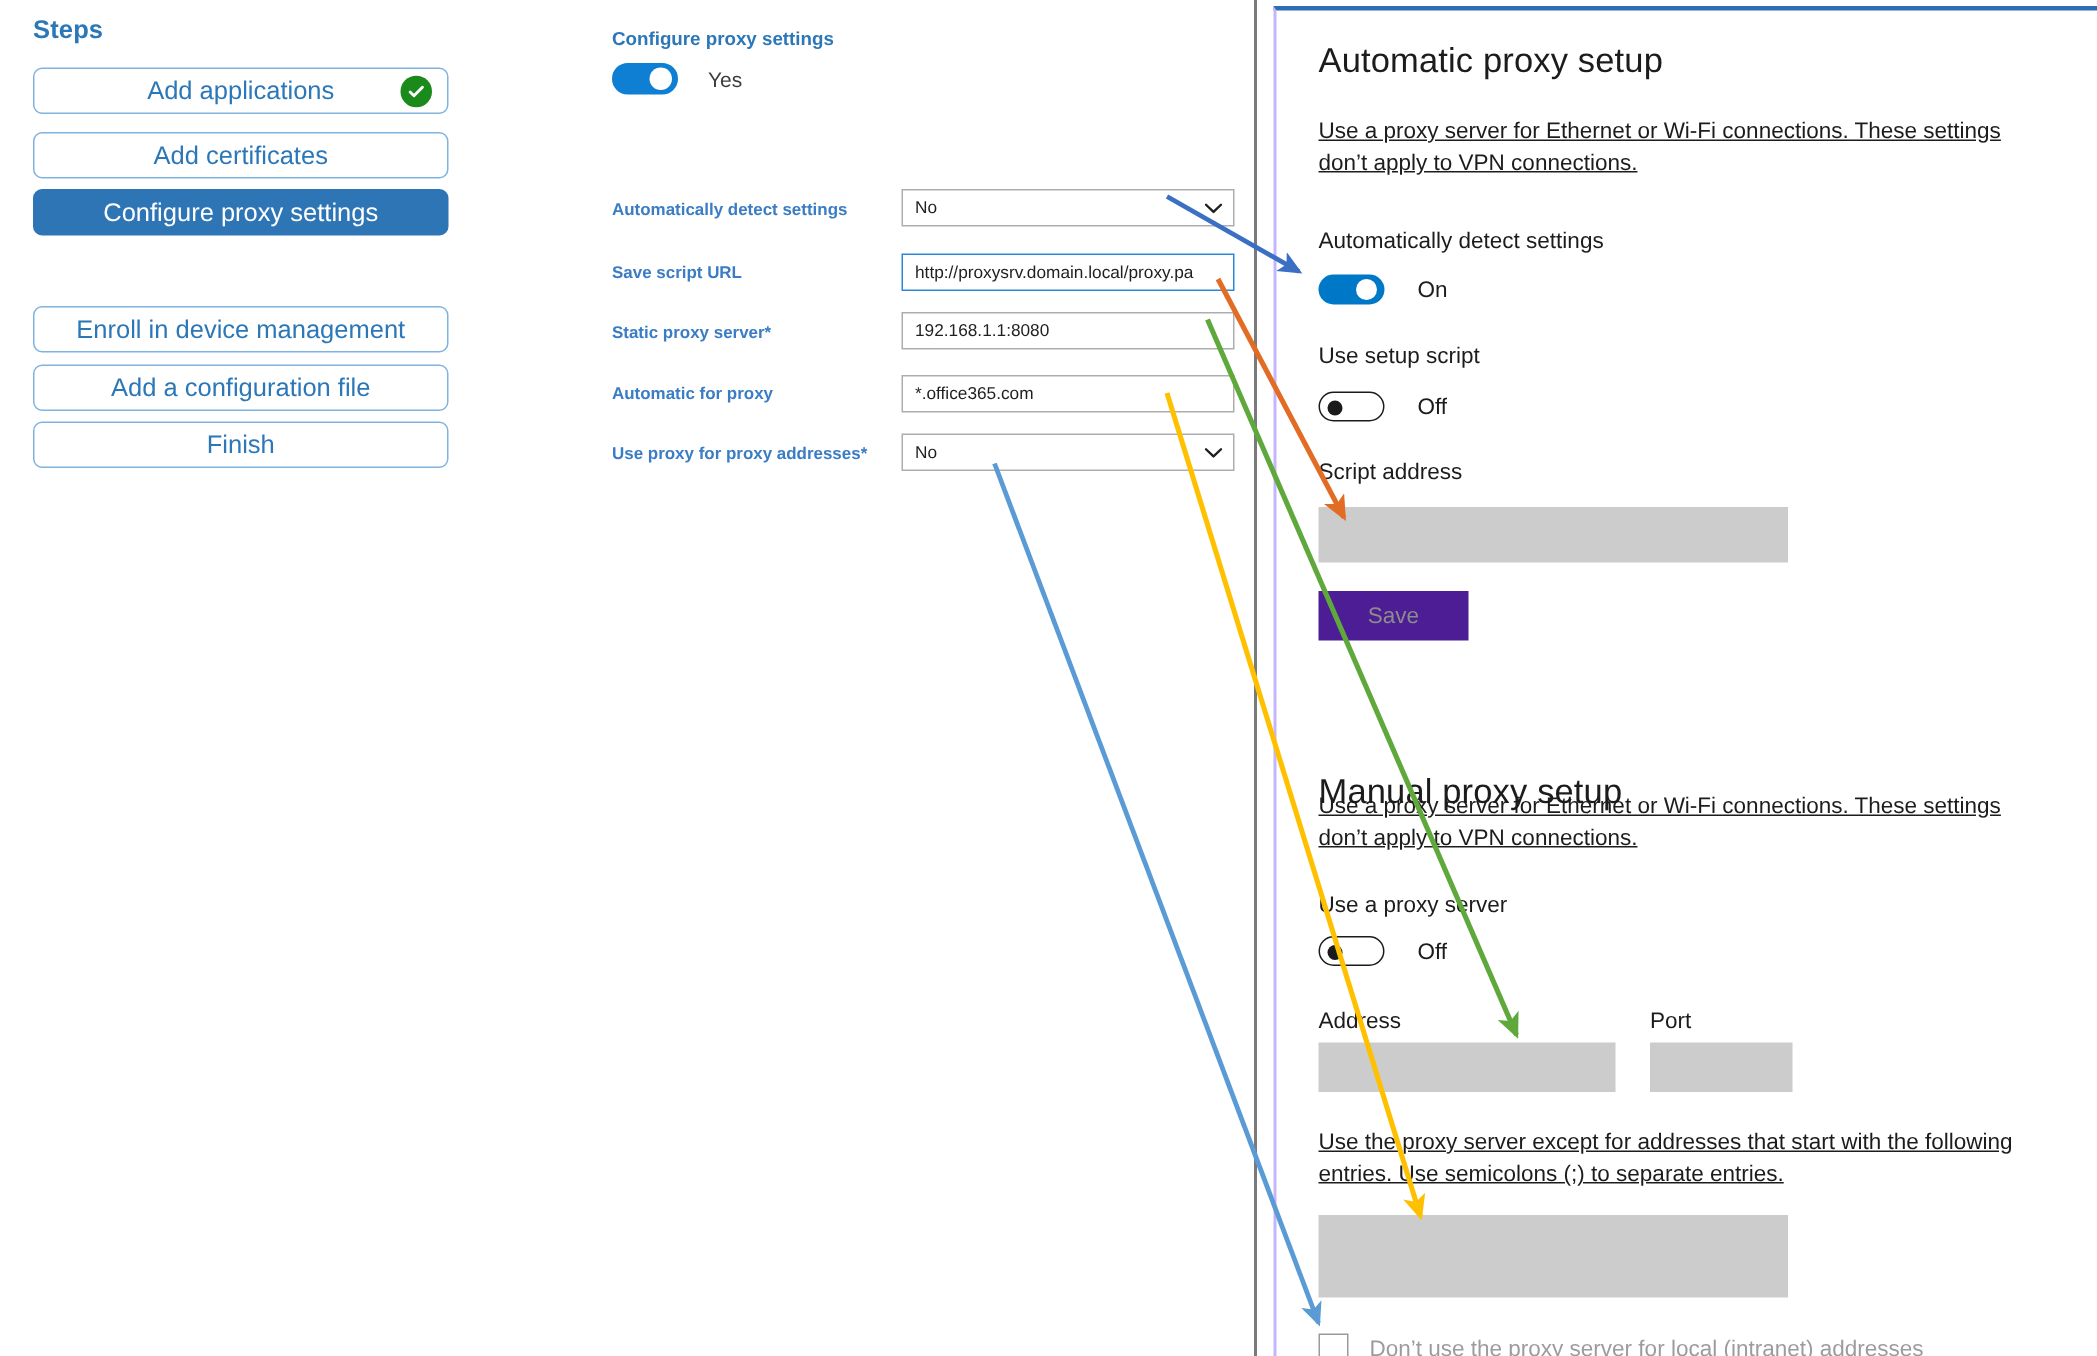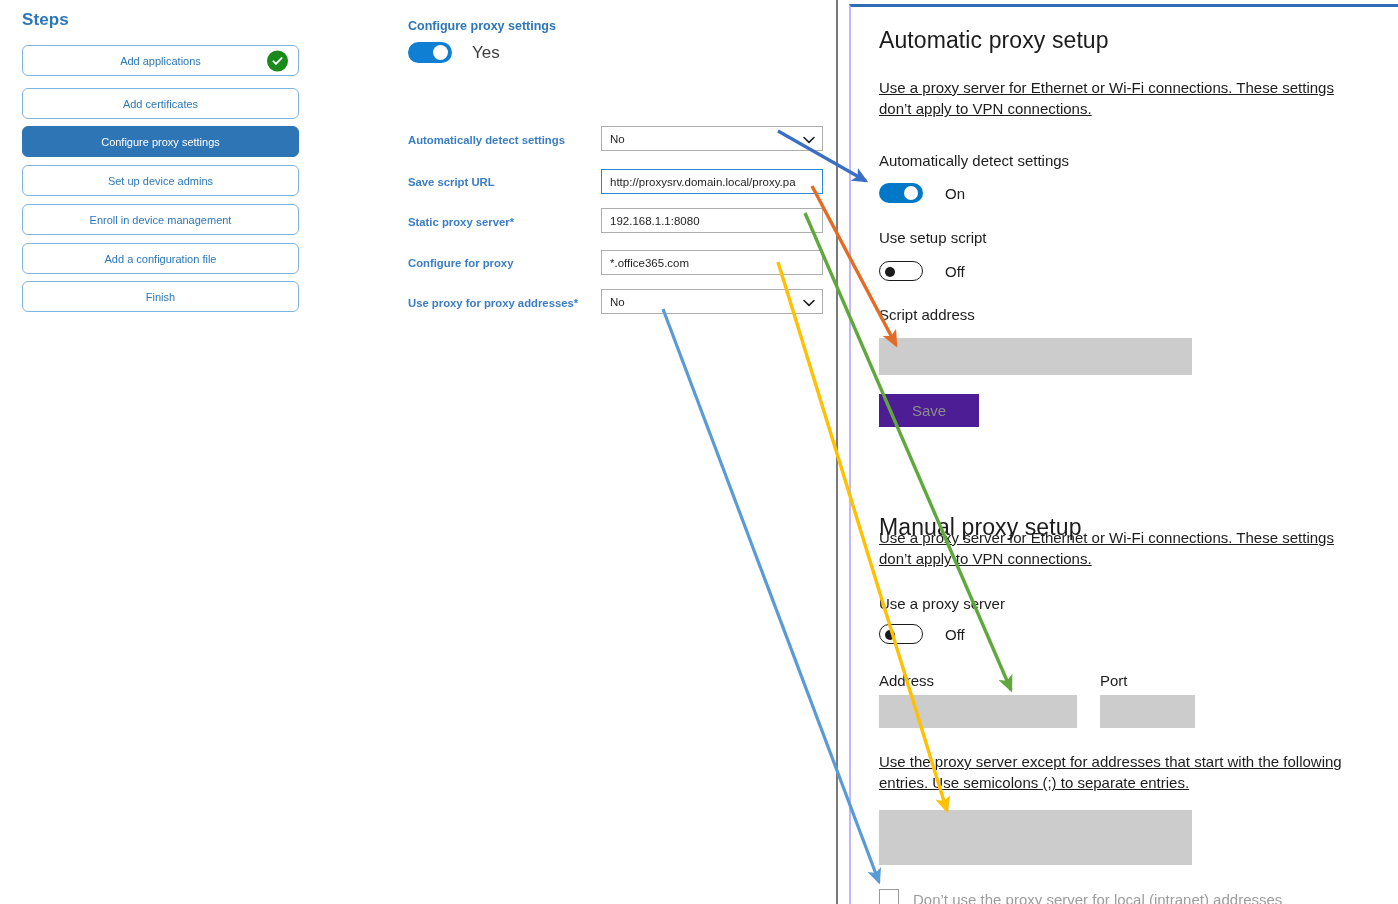--- a/index.html
+++ b/index.html
@@ -15,21 +15,21 @@
   
   #steps-panel { position:absolute; left:0; top:0; width:330px; height:660px; }
   #steps-title {
     position:absolute; left:22px; top:10px;
     font-size:17px; font-weight:bold; color:#2B77B8; letter-spacing:.1px;
   }
   .step-btn {
     position:absolute; left:22px; width:277px; height:31px;
     border:1px solid #7FB3E0; border-radius:6px; background:#ffffff;
     display:flex; align-items:center; justify-content:center;
-    font-size:11px; color:#2B77B8; cursor:pointer;
+    font-size:17px; color:#2B77B8; cursor:pointer;
   }
   .step-btn.active { background:#2E75B6; border-color:#2E75B6; color:#ffffff; }
   .step-check {
     position:absolute; right:10px; top:50%; transform:translateY(-50%);
     width:21px; height:21px; border-radius:50%; background:#1A8A1A;
     display:flex; align-items:center; justify-content:center;
   }
   .step-check svg { display:block; }
 
   
@@ -40,21 +40,21 @@
   }
   #toggle-yes-row { position:absolute; left:78px; top:42px; display:flex; align-items:center; }
   .win-toggle {
     width:44px; height:21px; border-radius:11px; background:#0F7FD4;
     position:relative; cursor:pointer; flex:none;
   }
   .win-toggle .knob {
     position:absolute; top:3px; right:4px; width:15px; height:15px;
     border-radius:50%; background:#ffffff;
   }
-  #toggle-yes-label { margin-left:20px; font-size:17px; color:#3D3D3D; }
+  #toggle-yes-label { margin-left:20px; font-size:14px; color:#3D3D3D; }
 
   .field-label {
     position:absolute; left:78px;
     font-size:11.3px; font-weight:bold; color:#3B7DC4; white-space:nowrap;
   }
   .field-label .req { color:#3B7DC4; font-weight:bold; }
   .field-ctl {
     position:absolute; left:271px; width:222px; height:25px;
     border:1px solid #ADADAD; background:#ffffff;
     font-size:11.5px; color:#1F1F1F;
@@ -129,23 +129,20 @@
     </div>
 
     <div class="step-btn" style="top:88px;">
       <span>Add certificates</span>
     </div>
 
     <div class="step-btn active" style="top:126px;">
       <span>Configure proxy settings</span>
     </div>
 
-    <div class="step-btn" style="top:165px;">
-      <span>Set up device admins</span>
-    </div>
 
     <div class="step-btn" style="top:243px;">
       <span>Add a configuration file</span>
     </div>
 
     <div class="step-btn" style="top:204px;">
       <span>Enroll in device management</span>
     </div>
 
     <div class="step-btn" style="top:281px;">
@@ -183,21 +180,21 @@
     </div>
 
     <div class="field-label" style="top:216px;">
       <span>Static proxy server</span><span class="req">*</span>
     </div>
     <div class="field-ctl" style="top:208px;">
       <span>192.168.1.1:8080</span>
     </div>
 
     <div class="field-label" style="top:257px;">
-      <span>Configure for proxy</span>
+      <span>Automatic for proxy</span>
     </div>
     <div class="field-ctl" style="top:250px;">
       <span>*.office365.com</span>
     </div>
 
     <div class="field-label" style="top:297px;">
       <span>Use proxy for proxy addresses</span><span class="req">*</span>
     </div>
     <div class="field-ctl" style="top:289px;">
       <span>No</span>

